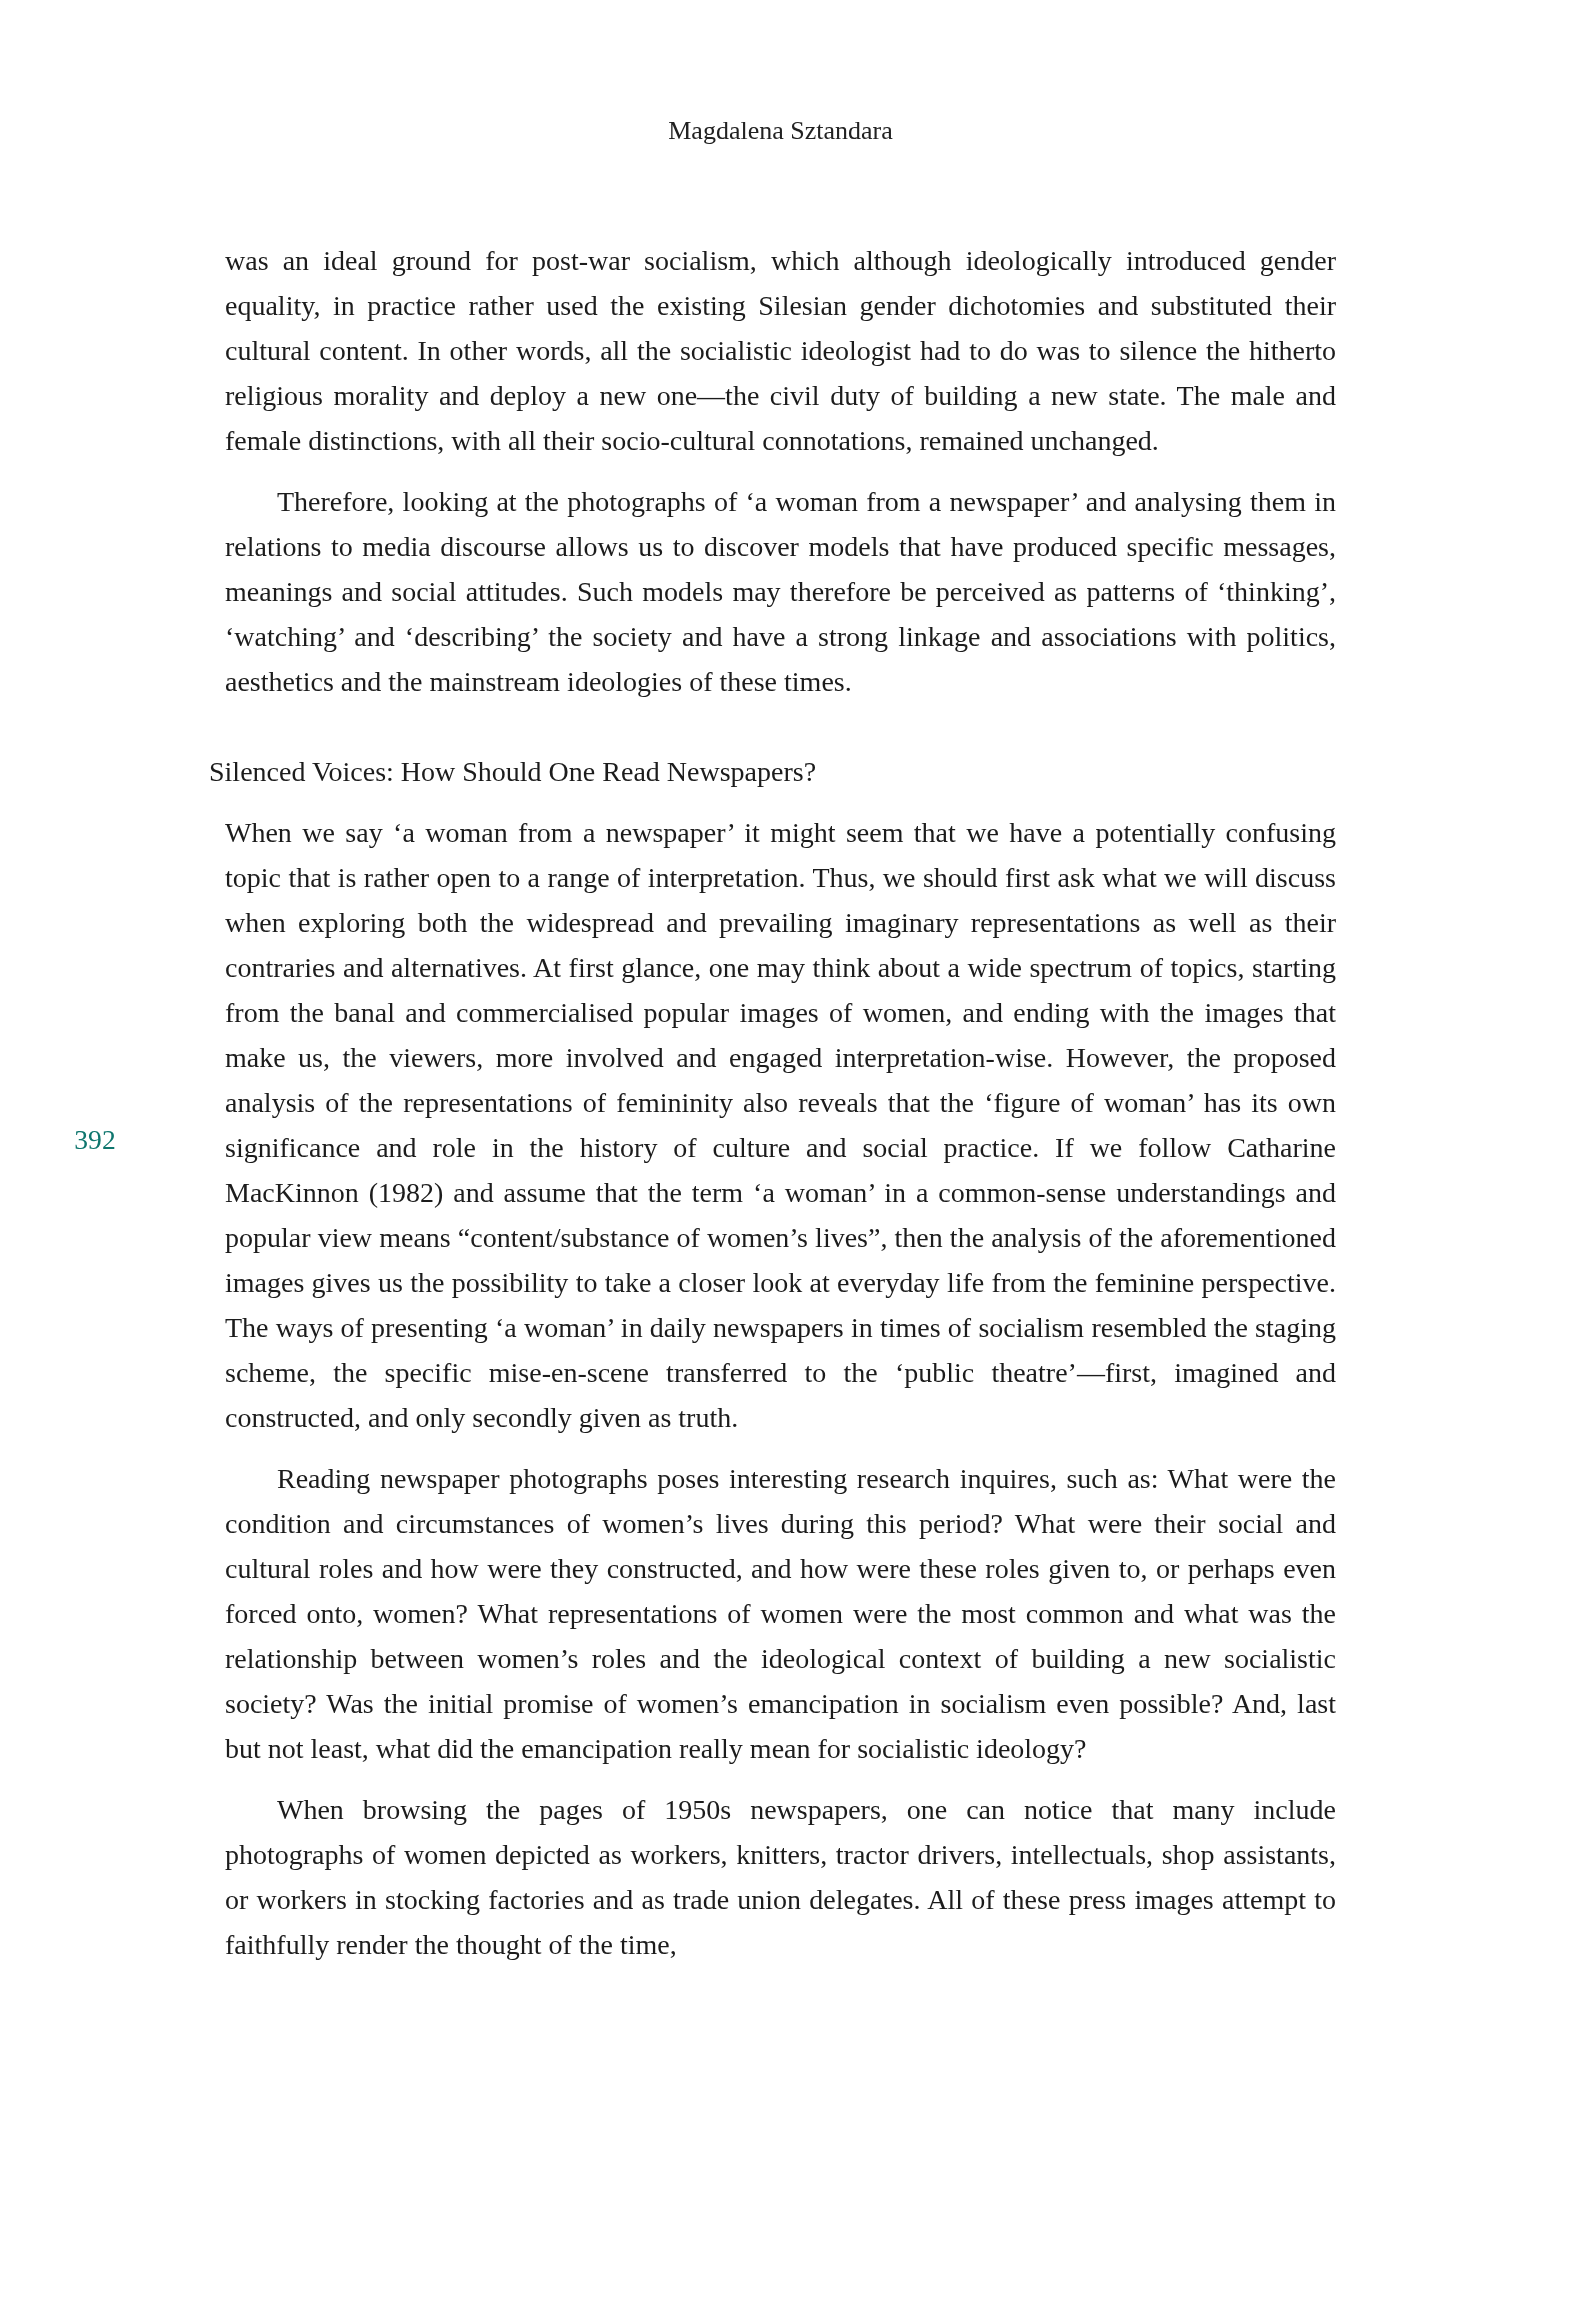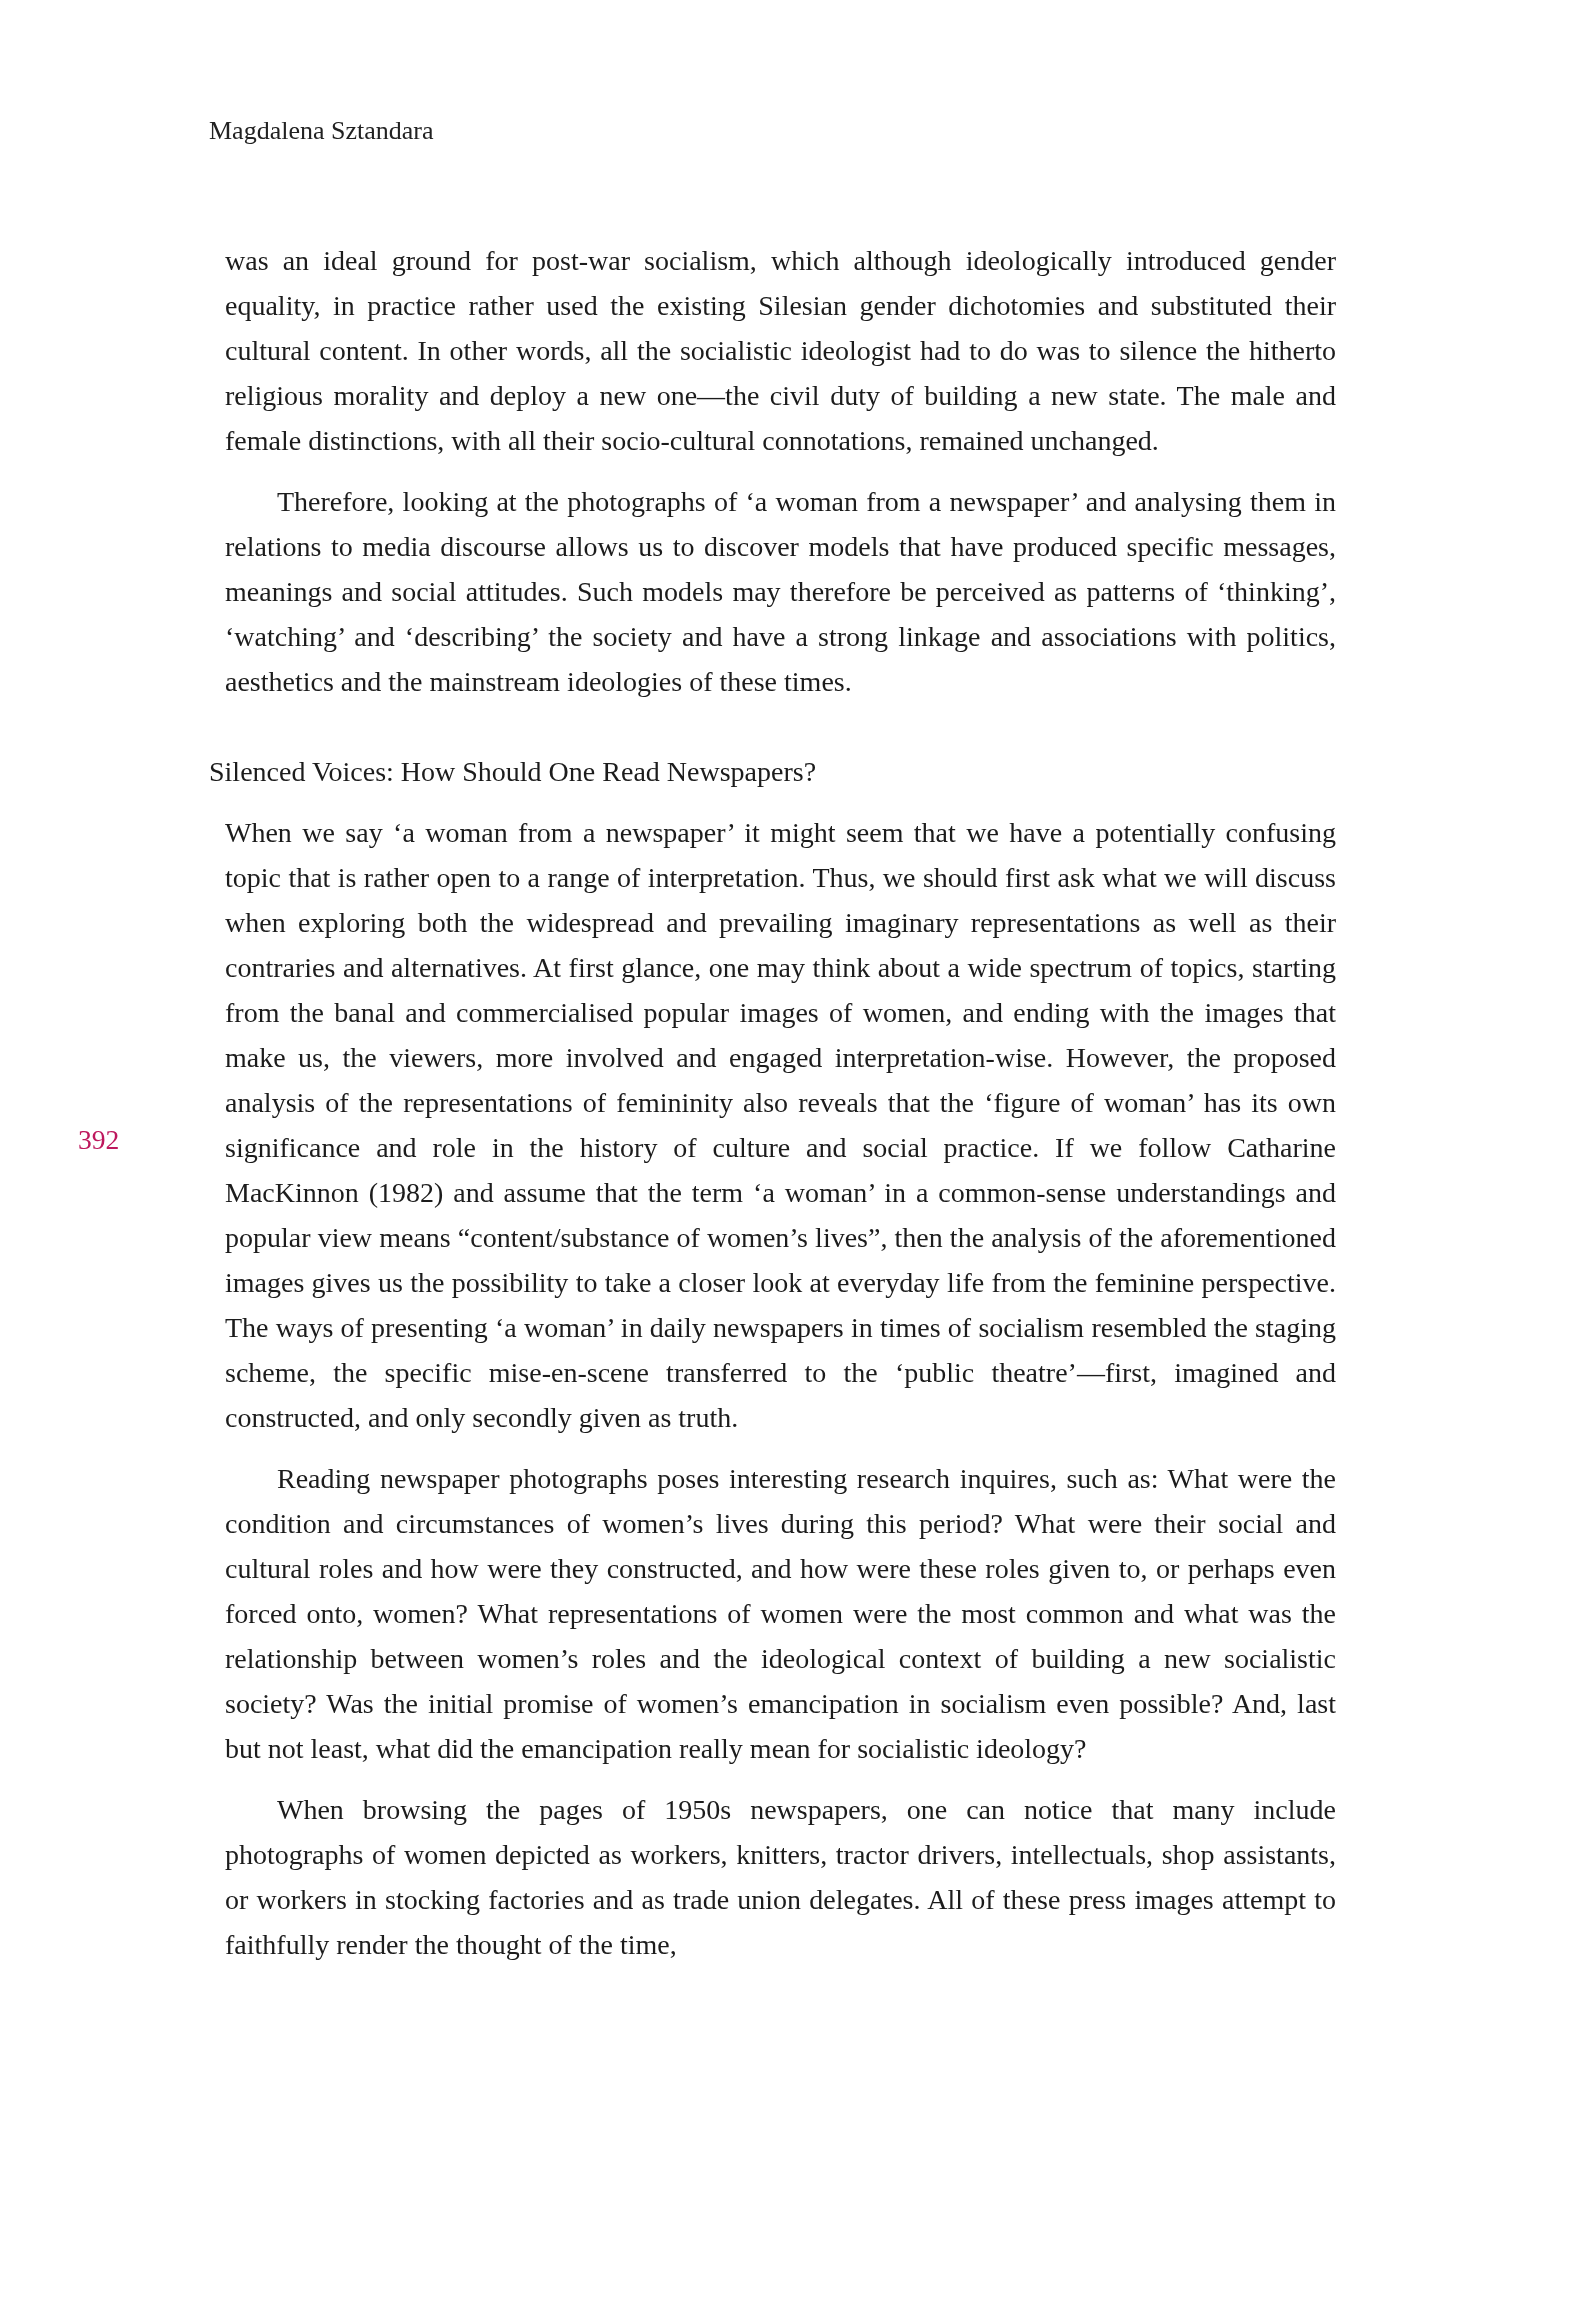--- a/index.html
+++ b/index.html
@@ -14,34 +14,34 @@
     background: #ffffff;
     font-family: "Liberation Serif", "DejaVu Serif", serif;
     color: #1c1c1c;
     overflow: hidden;
   }
   .running-header {
     position: absolute;
     top: 114px;
     left: 209px;
     width: 1143px;
-    text-align: left;
+    text-align: center;
     font-size: 26px;
     line-height: 33px;
     color: #222222;
   }
   .page-number {
     position: absolute;
-    left: 78px;
+    left: 66px;
     top: 1123px;
     width: 58px;
     font-size: 27.6px;
     line-height: 33px;
-    text-align: left;
-    color: #be185d;
+    text-align: center;
+    color: #0f766e;
   }
   .text-column {
     position: absolute;
     left: 209px;
     top: 222px;
     width: 1143px;
     font-size: 28px;
     line-height: 45px;
     text-align: justify;
   }

